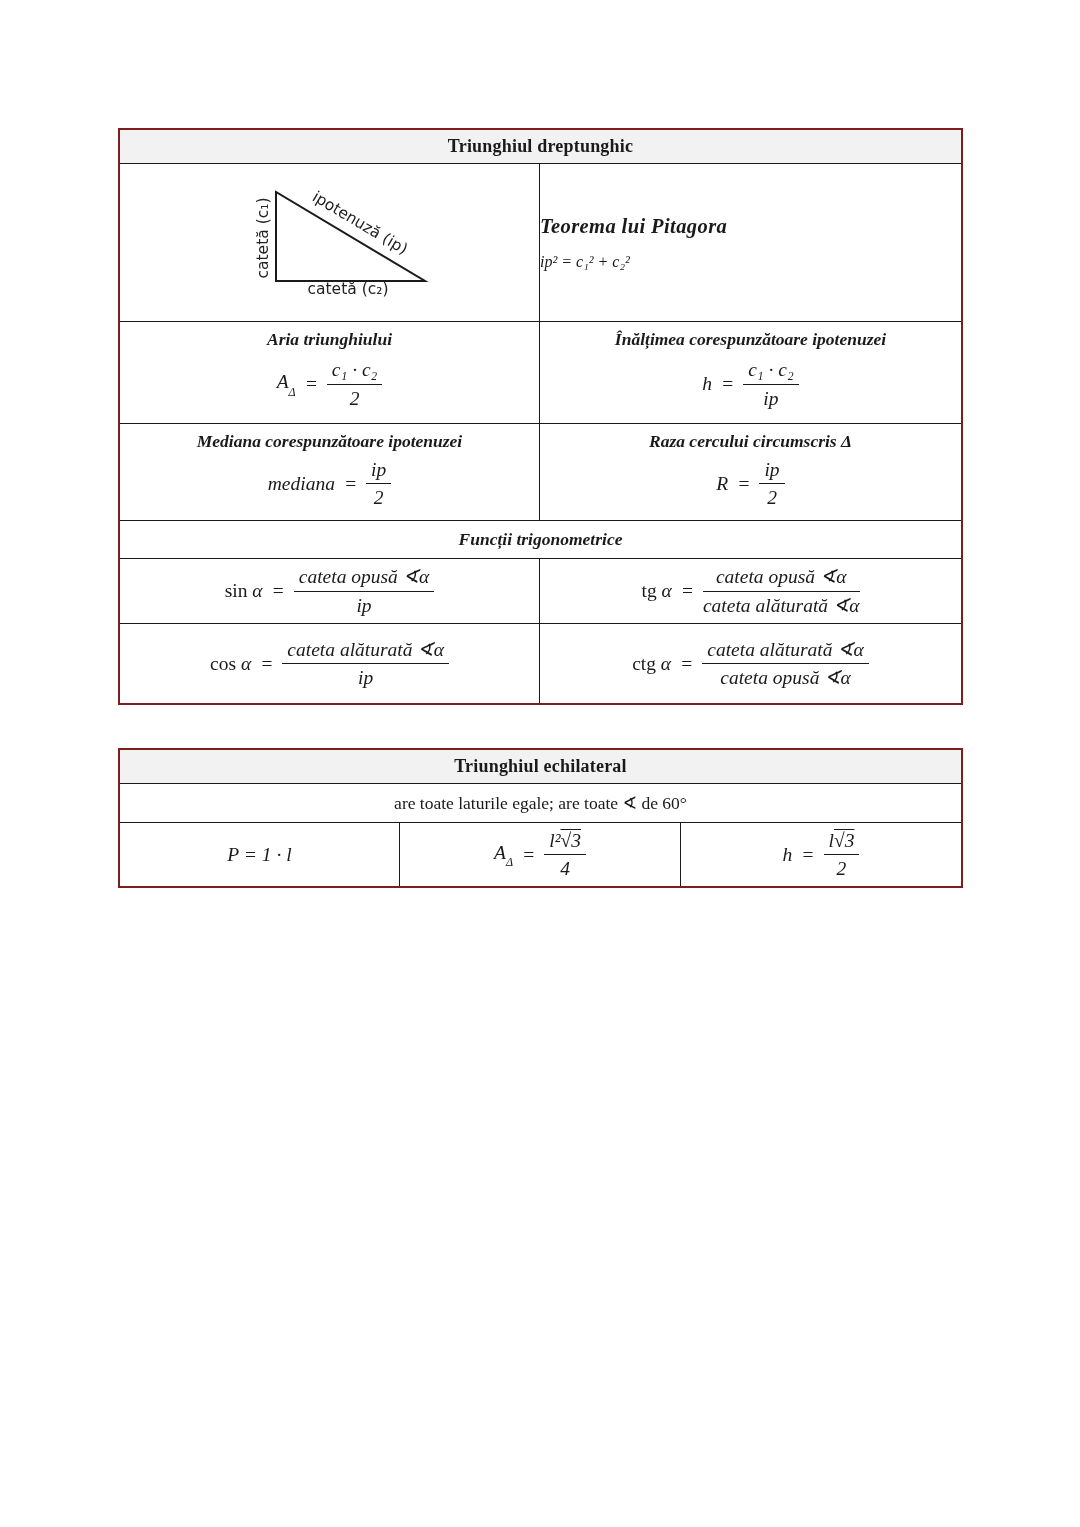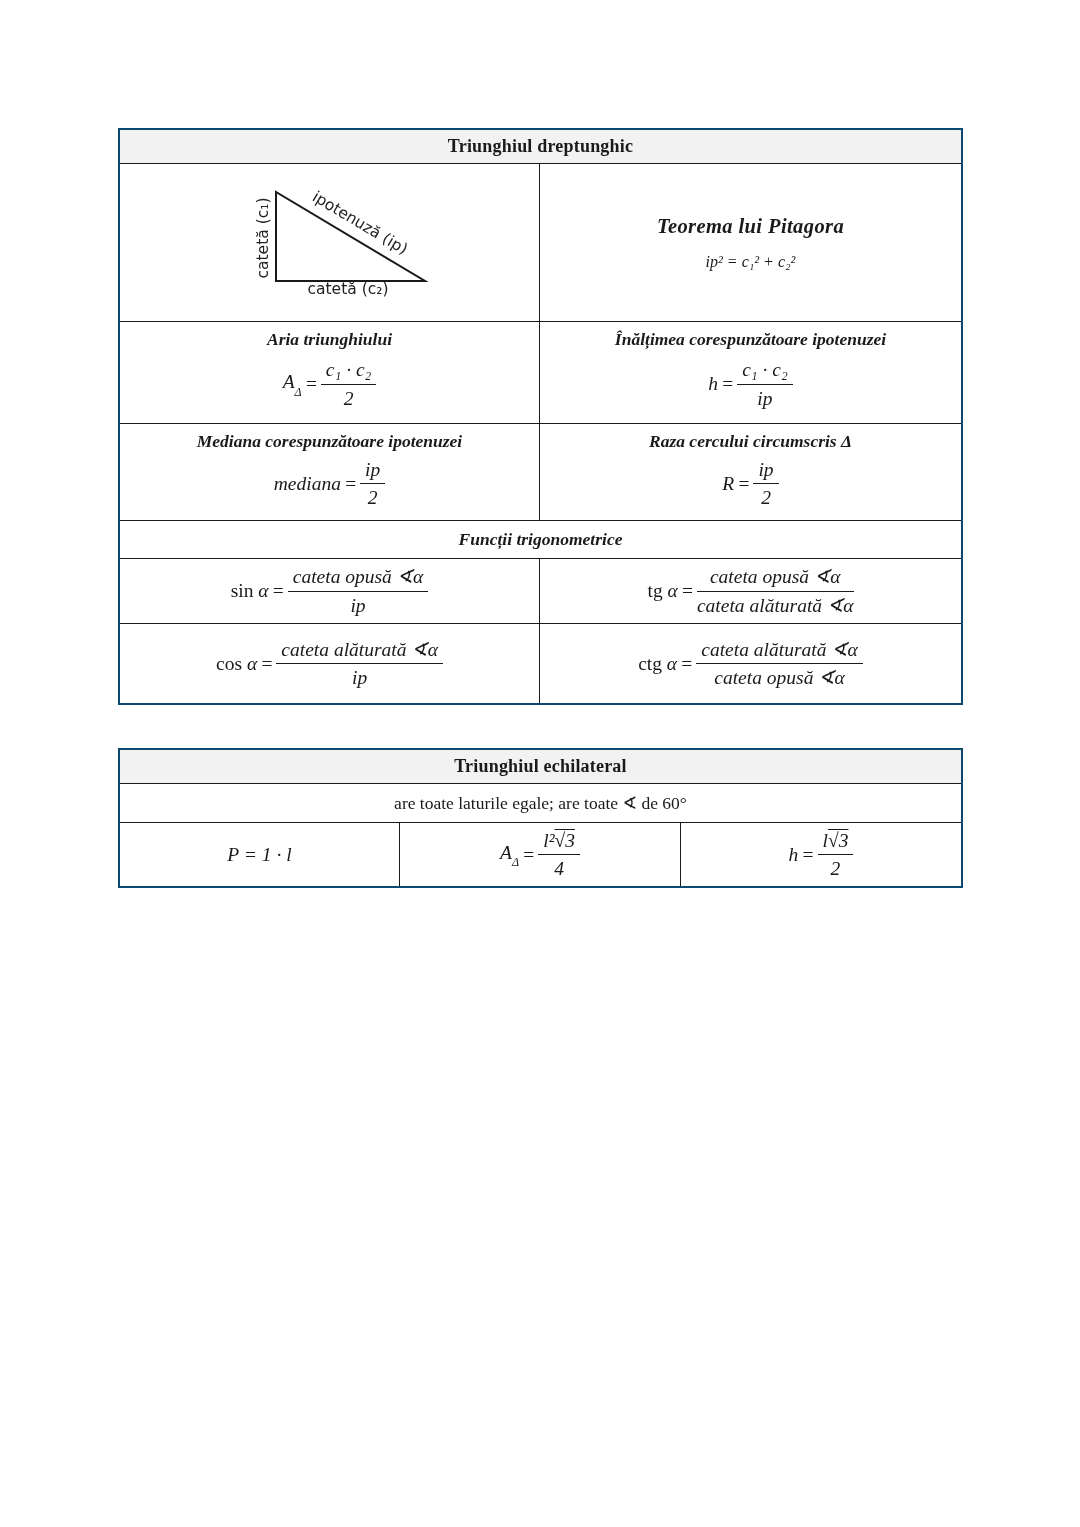--- a/index.html
+++ b/index.html
@@ -4,21 +4,21 @@
 <style>
   * { margin:0; padding:0; box-sizing:border-box; }
   html,body { background:#ffffff; }
   body {
     width:1080px; height:1527px; position:relative;
     font-family:"Liberation Serif","DejaVu Serif",serif;
     color:#1a1a1a;
   }
   .ftable {
     position:absolute; left:118px; width:845px;
-    border:2px solid #0c4a6e; background:#ffffff;
+    border:2px solid #7f1d1d; background:#ffffff;
   }
   #table1 { top:128px; }
   #table2 { top:748px; }
   .trow { display:flex; align-items:stretch; }
   .trow + .trow { border-top:1.5px solid #1a1a1a; }
   .title-row {
     background:#f2f2f2; height:33px;
     display:flex; align-items:center; justify-content:center;
   }
   .table-title { font-weight:bold; font-size:18px; letter-spacing:.2px; }
@@ -28,41 +28,41 @@
   .cell-heading {
     font-weight:bold; font-style:italic; font-size:17.5px;
     text-align:center; padding-top:7px;
   }
   .formula-wrap {
     flex:1; display:flex; align-items:center; justify-content:center;
     padding-bottom:5px;
   }
   .formula {
     display:flex; align-items:center; justify-content:center;
-    gap:3px; font-style:italic; font-size:19.5px;
+    gap:9px; font-style:italic; font-size:19.5px;
   }
   .fn { font-style:normal; }
   .lhs sub, .subsc { font-size:0.62em; position:relative; top:0.25em; font-style:italic; }
   .frac { display:inline-flex; flex-direction:column; align-items:center; }
   .frac .num { padding:0 5px 3px; line-height:1.1; white-space:nowrap; }
   .frac .bar { align-self:stretch; height:0; border-top:1.7px solid #1a1a1a; }
   .frac .den { padding-top:3px; line-height:1.1; white-space:nowrap; }
   .sqrt { text-decoration:overline; }
   
   .fig-cell { justify-content:center; }
   .fig-svg { position:absolute; left:0; top:0; }
   .fig-label {
     position:absolute; font-family:"DejaVu Sans","Liberation Sans",sans-serif;
     font-size:15.5px; color:#222222; white-space:nowrap;
   }
   .lbl-c1  { left:143px; top:74px;  transform:translate(-50%,-50%) rotate(-90deg); }
   .lbl-hyp { left:240px; top:59px;  transform:translate(-50%,-50%) rotate(30.9deg); }
   .lbl-c2  { left:228px; top:125px; transform:translate(-50%,-50%); }
   
-  .pita-cell { align-items:center; justify-content:center; gap:15px; }
+  .pita-cell { justify-content:center; gap:15px; }
   .pita-heading { font-weight:bold; font-style:italic; font-size:20.5px; letter-spacing:.4px; }
   .pita-formula { font-style:italic; font-size:16px; }
   
   .r-figure { height:158px; }
   .r-area   { height:102px; }
   .r-median { height:97px;  }
   .r-trighead { height:38px; display:flex; align-items:center; justify-content:center; }
   .r-sin { height:65px; }
   .r-cos { height:80px; }
   .trig-cell { align-items:center; justify-content:center; }

